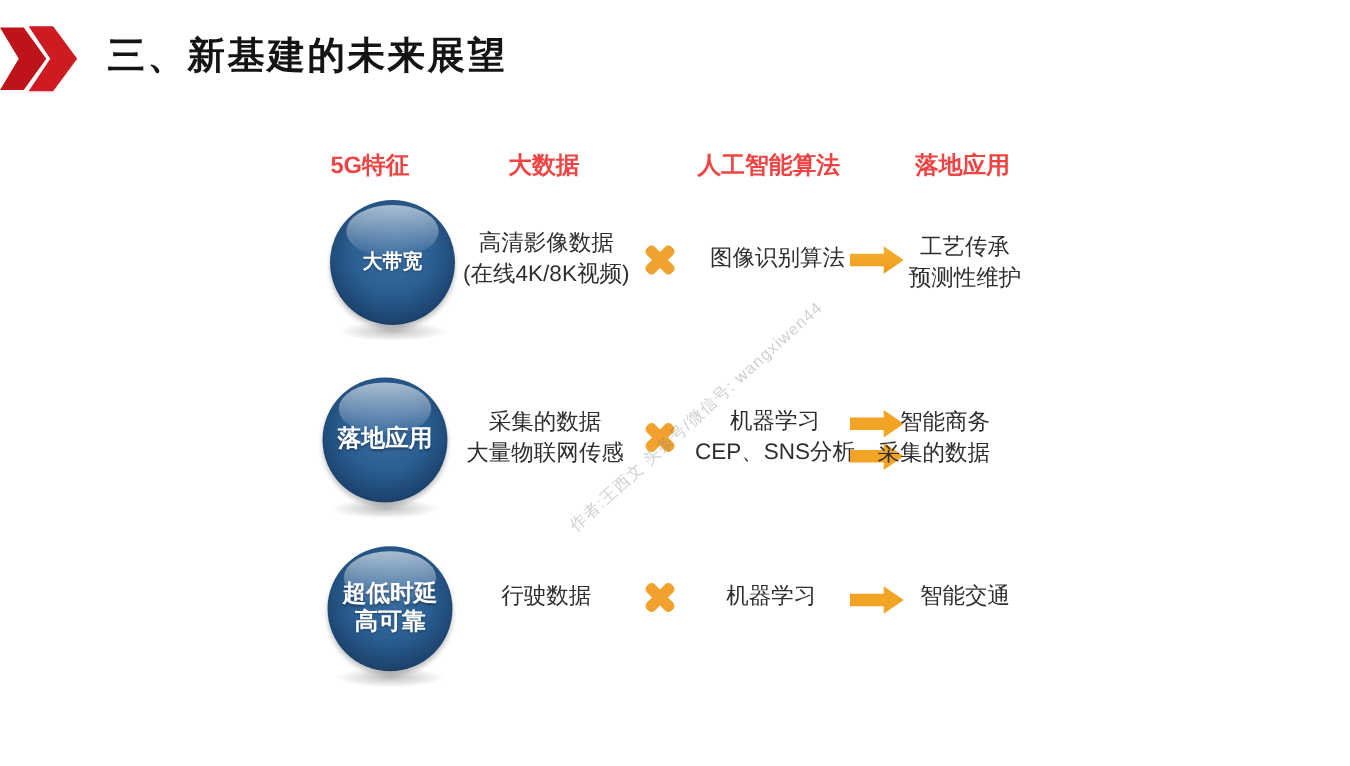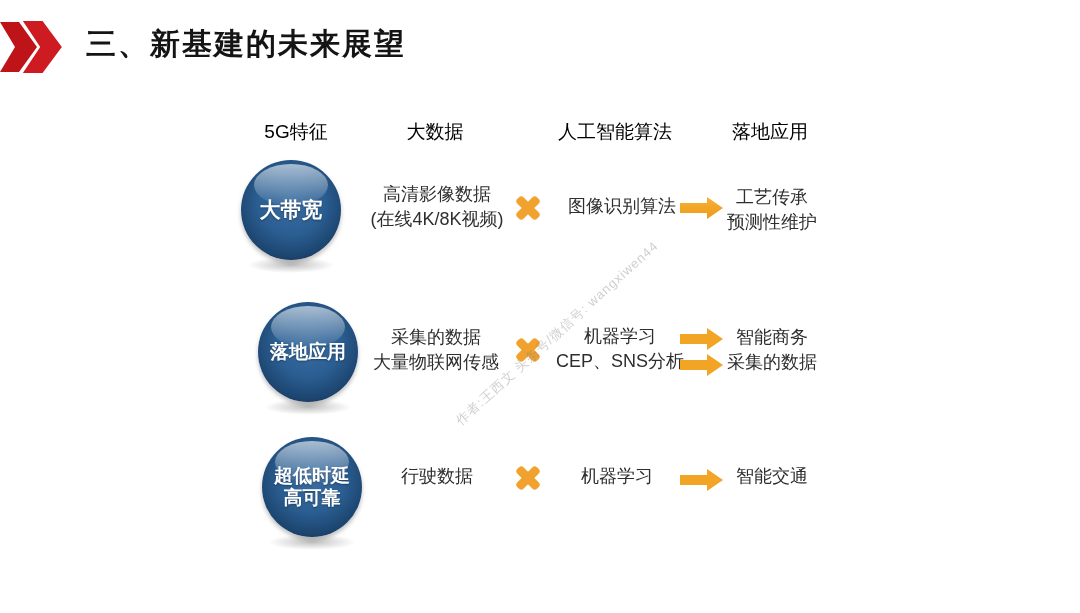--- a/index.html
+++ b/index.html
@@ -5,52 +5,52 @@
   html,body{margin:0;padding:0;background:#ffffff;}
   body{font-family:"Liberation Sans","DejaVu Sans",sans-serif;}
   #slide{position:relative;width:1044px;height:613px;background:#ffffff;overflow:hidden;}
 
   
   .hdr-icon{position:absolute;left:0;top:20px;}
   .slide-title{position:absolute;left:86px;top:24px;margin:0;font-size:30px;font-weight:bold;
     color:#141414;letter-spacing:2px;white-space:nowrap;}
 
   
-  .colh{position:absolute;top:119px;font-size:19px;font-weight:normal;color:#000000;
+  .colh{position:absolute;top:119px;font-size:19px;font-weight:bold;color:#ef4444;
     text-align:center;white-space:nowrap;}
   .colh.c1{left:250px;width:92px;}
   .colh.c2{left:385px;width:100px;}
   .colh.c3{left:552px;width:126px;}
   .colh.c4{left:724px;width:92px;}
 
   
   .sphere{position:absolute;width:100px;height:100px;border-radius:50%;
     background:radial-gradient(circle at 50% 42%, #3a6da0 0%, #2b5f93 42%, #1d4671 70%, #132f4f 90%, #0f2641 100%);
     display:flex;flex-direction:column;align-items:center;justify-content:center;
     color:#ffffff;font-weight:bold;text-align:center;line-height:1.15;
     box-shadow:0 3px 4px rgba(0,0,0,0.25);}
   .sphere::before{content:"";position:absolute;top:4px;left:13px;width:74px;height:42px;
     border-radius:50%;
     background:linear-gradient(to bottom, rgba(255,255,255,0.60), rgba(255,255,255,0.02));}
   .sphere::after{content:"";position:absolute;bottom:-13px;left:6px;width:88px;height:16px;
     border-radius:50%;
     background:radial-gradient(ellipse at center, rgba(50,50,50,0.30) 0%, rgba(50,50,50,0) 70%);}
   .sphere span{position:relative;z-index:2;text-shadow:0 1px 2px rgba(0,0,0,0.35);}
-  .sphere1{left:241px;top:160px;font-size:21px;}
+  .sphere1{left:264px;top:160px;font-size:16px;}
   .sphere2{left:258px;top:302px;font-size:19px;}
   .sphere3{left:262px;top:437px;font-size:19px;}
 
   
   .cell{position:absolute;text-align:center;color:#2e2e2e;font-size:18px;line-height:25px;}
   .data1{left:352px;top:182px;width:170px;}
   .algo1{left:548px;top:194px;width:148px;}
   .app1 {left:716px;top:185px;width:112px;}
   .data2{left:350px;top:325px;width:172px;}
   .algo2{left:538px;top:324px;width:164px;}
-  .app2 {left:718px;top:325px;width:108px;}
+  .app2 {left:684px;top:325px;width:108px;text-align:right;}
   .data3{left:370px;top:464px;width:134px;}
   .algo3{left:550px;top:464px;width:134px;}
   .app3 {left:718px;top:464px;width:108px;}
 
   
   .op{position:absolute;}
   .x1{left:511px;top:191px;}
   .x2{left:511px;top:333px;}
   .x3{left:511px;top:461px;}
   .arrow1 {left:680px;top:196px;}

